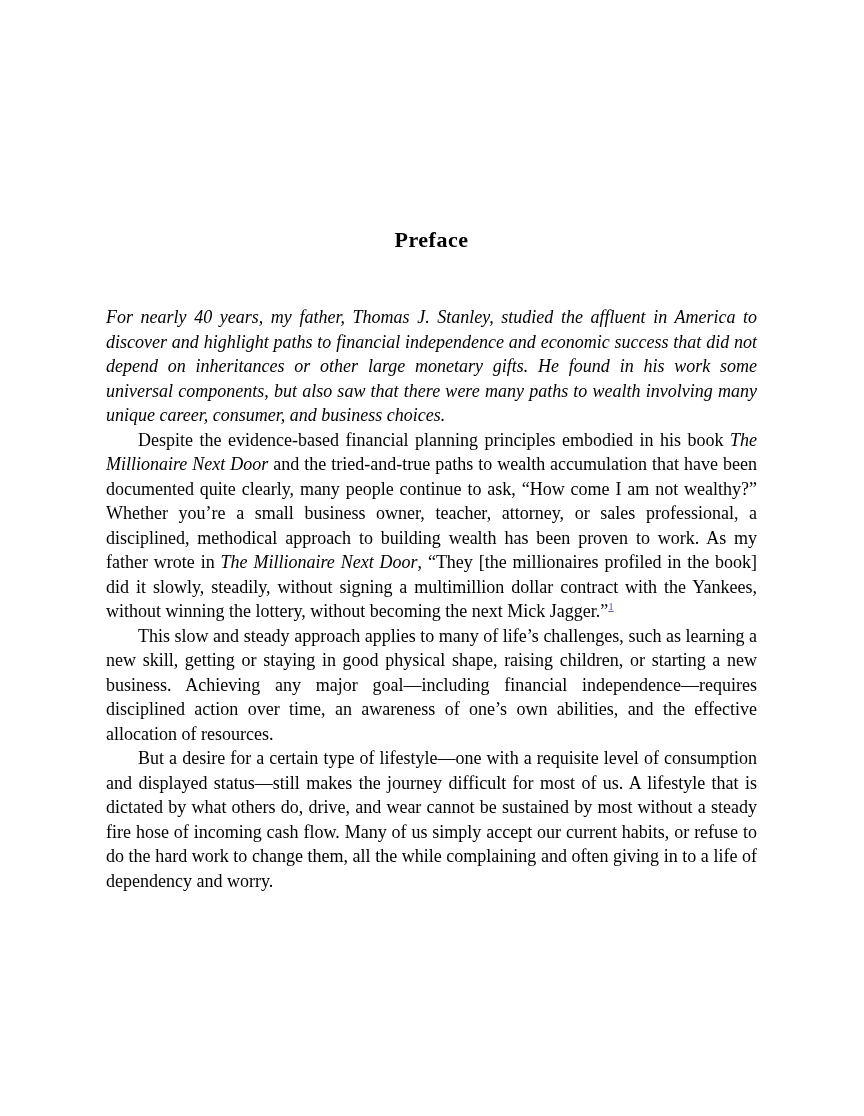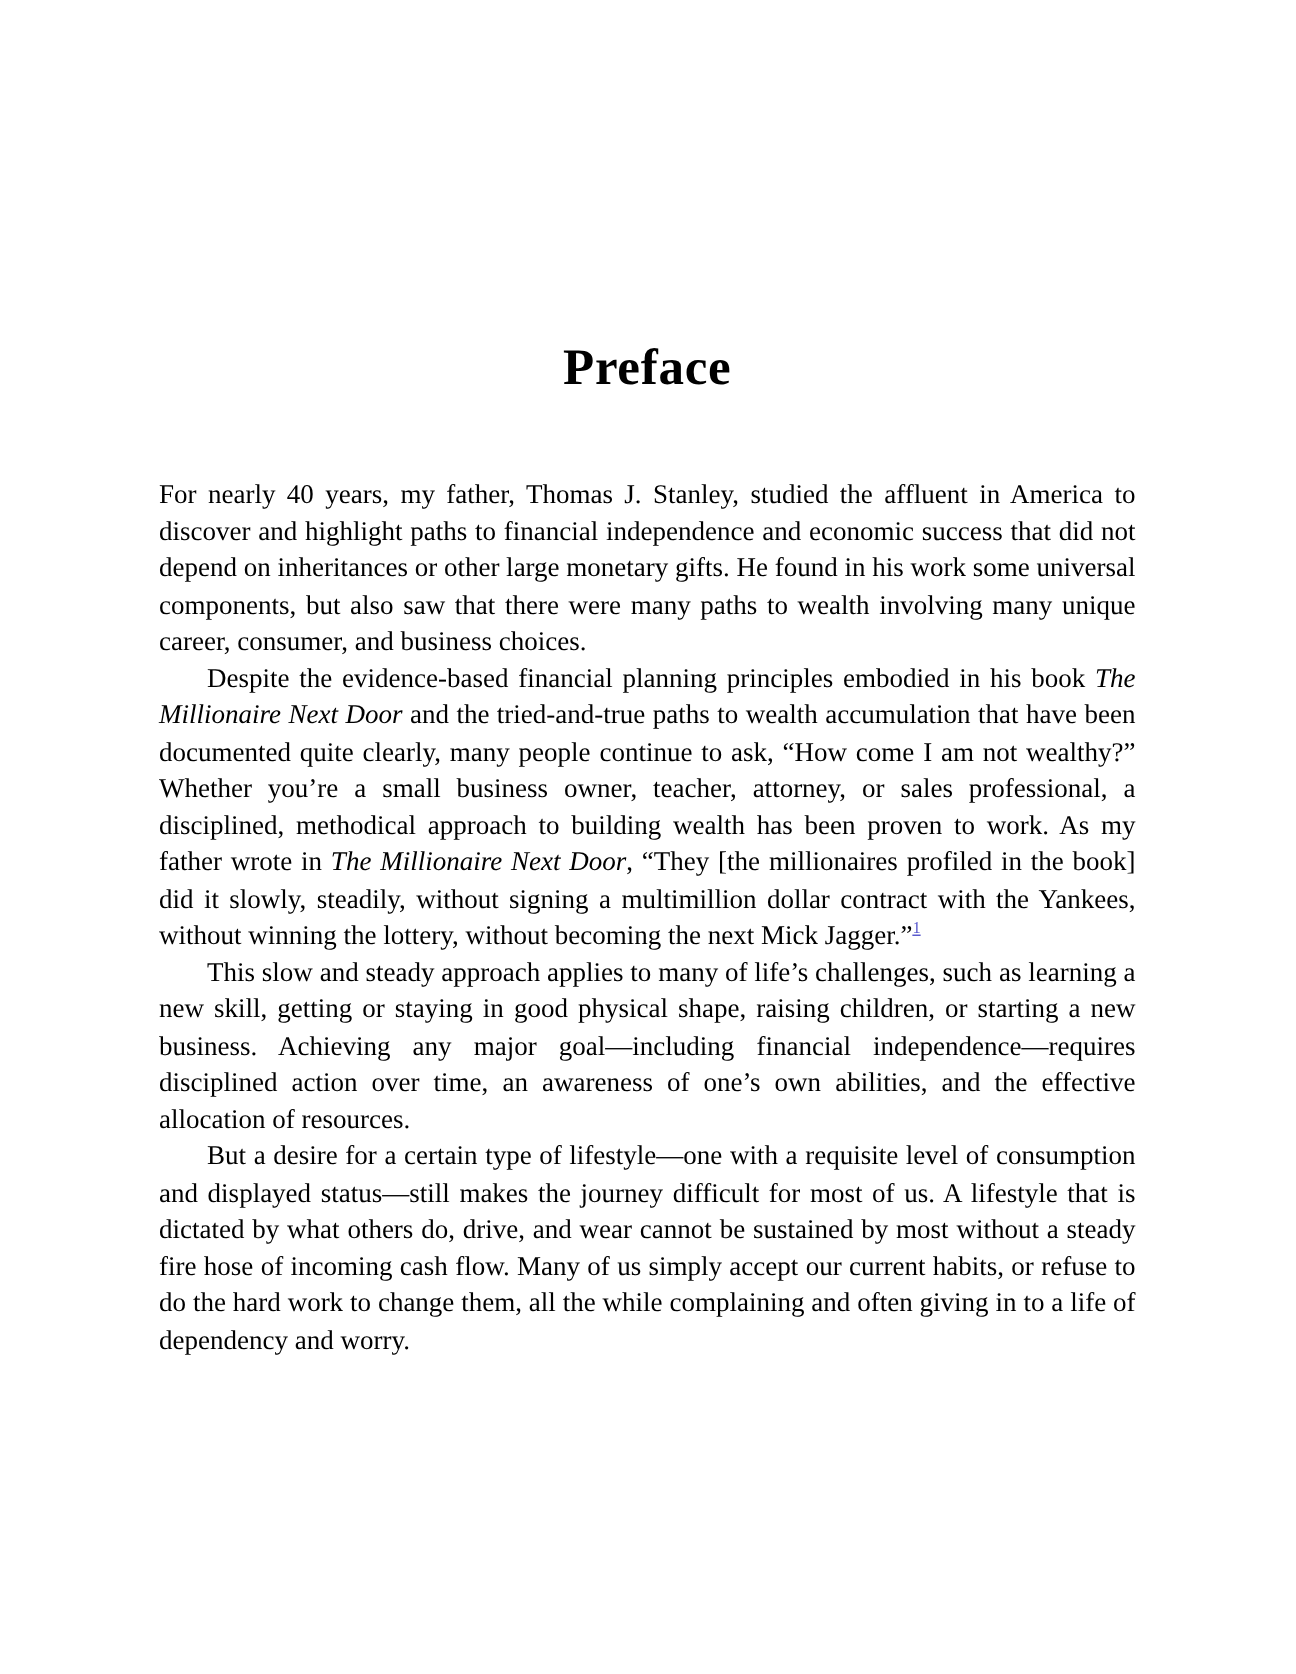--- a/index.html
+++ b/index.html
@@ -12,38 +12,39 @@
     overflow: hidden;
   }
   .page {
     box-sizing: border-box;
     width: 864px;
     height: 1116px;
     padding: 229px 107px 0 106px;
   }
   .chapter-title {
     margin: 0;
-    font-size: 34px;
+    font-size: 22px;
     line-height: 1;
     font-weight: 700;
     text-align: center;
     letter-spacing: 0.5px;
   }
   .body-text {
     margin-top: 54px;
     font-size: 18px;
     line-height: 24.5px;
     text-align: justify;
   }
   .para {
     margin: 0;
     text-indent: 32px;
   }
   .para.first {
     text-indent: 0;
+    font-style: italic;
   }
   .book-title {
     font-style: italic;
   }
   .footnote-ref {
     font-size: 11px;
     line-height: 0;
     vertical-align: super;
   }
   .footnote-ref a {

